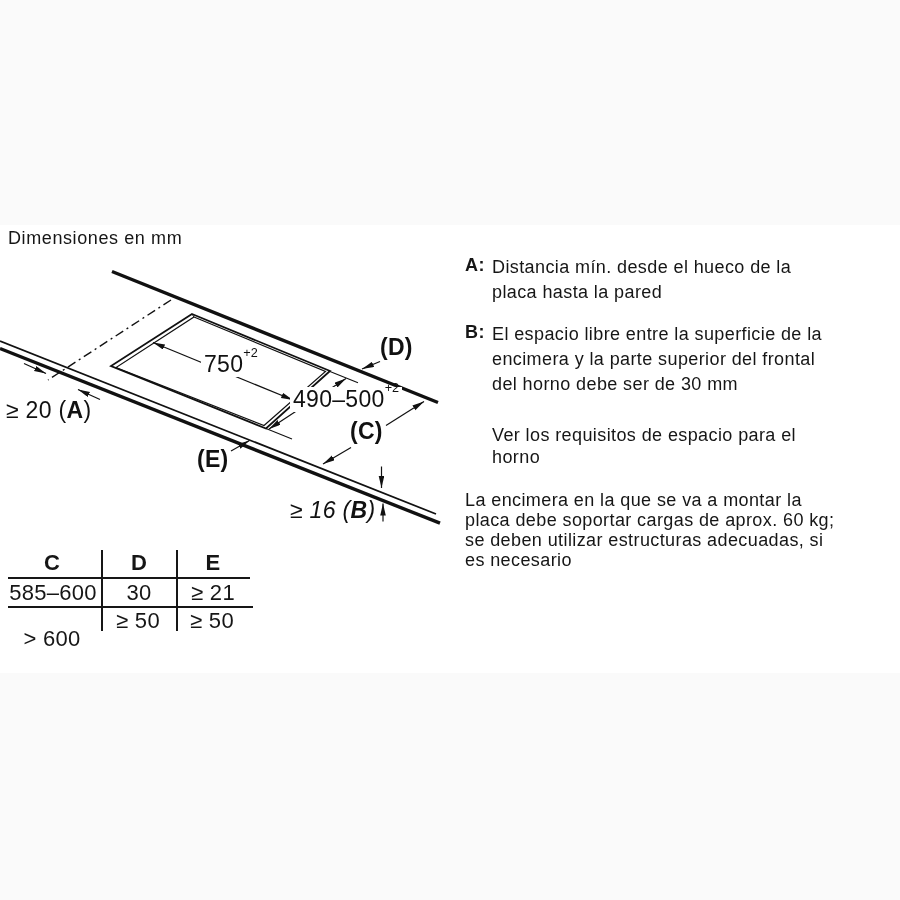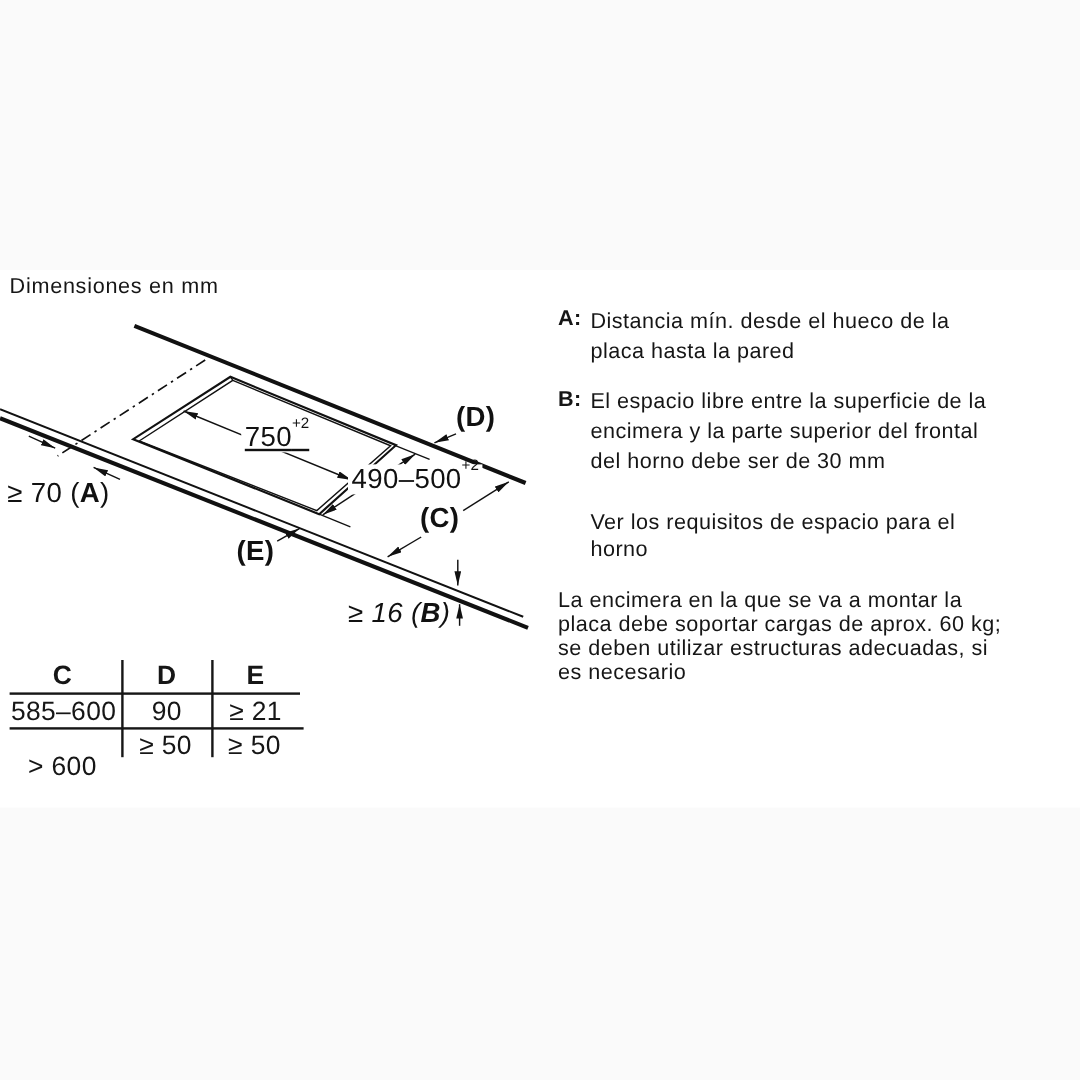--- a/index.html
+++ b/index.html
@@ -87,25 +87,25 @@
 
     <line x1="380" y1="361.5" x2="362" y2="369" stroke="#111" stroke-width="1.2" marker-end="url(#ah-end)"></line>
     <line x1="386" y1="425.5" x2="424" y2="401.5" stroke="#111" stroke-width="1.2" marker-end="url(#ah-end)"></line>
     <line x1="351" y1="447.5" x2="323" y2="464" stroke="#111" stroke-width="1.2" marker-end="url(#ah-end)"></line>
     <line x1="231" y1="451" x2="249.5" y2="440.5" stroke="#111" stroke-width="1.2" marker-end="url(#ah-end)"></line>
 
     <line x1="381.5" y1="466.5" x2="381.5" y2="488" stroke="#111" stroke-width="1.2" marker-end="url(#ah-end)"></line>
     <line x1="383" y1="521.5" x2="383" y2="503.5" stroke="#111" stroke-width="1.2" marker-end="url(#ah-end)"></line>
   </svg>
 
-  <div class="dlab mask" style="left:201px;top:352px;text-decoration:underline;"><span>750</span><sup class="sup">+2</sup></div>
+  <div class="dlab mask" style="left:201px;top:352px;"><span>750</span><sup class="sup">+2</sup></div>
 
   <div class="dlab mask" style="left:290px;top:387px;text-align:center;"><span>490–500</span><sup class="sup">+2</sup></div>
 
-  <div class="dlab" style="left:6px;top:398px;"><span>≥ 70 (</span><span class="b">A</span><span>)</span></div>
+  <div class="dlab" style="left:6px;top:398px;"><span>≥ 20 (</span><span class="b">A</span><span>)</span></div>
 
   <div class="dlab" style="left:290px;top:498px;font-style:italic;"><span>≥ 16 (</span><span class="b">B</span><span>)</span></div>
 
   <div class="dlab b" style="left:380px;top:335px;">(D)</div>
   <div class="dlab b" style="left:350px;top:419px;">(C)</div>
   <div class="dlab b" style="left:197px;top:447px;">(E)</div>
 
   <div class="note lh25" style="top:255px;">
     <span class="nlabel">A:</span>
     <div class="ntext">Distancia mín. desde el hueco de la
@@ -132,21 +132,21 @@
   </div>
 
   <div class="tbl">
     <div class="tcell hd" style="left:52px;top:550px;">C</div>
     <div class="tcell hd" style="left:139px;top:550px;">D</div>
     <div class="tcell hd" style="left:213px;top:550px;">E</div>
 
     <div class="rule" style="left:8px;top:577px;width:242px;height:1.6px;"></div>
 
     <div class="tcell" style="left:53px;top:580px;">585–600</div>
-    <div class="tcell" style="left:139px;top:580px;">90</div>
+    <div class="tcell" style="left:139px;top:580px;">30</div>
     <div class="tcell" style="left:213px;top:580px;">≥ 21</div>
 
     <div class="rule" style="left:8px;top:606px;width:245px;height:1.6px;"></div>
 
     <div class="tcell" style="left:52px;top:626px;">&gt; 600</div>
     <div class="tcell" style="left:138px;top:608px;">≥ 50</div>
     <div class="tcell" style="left:212px;top:608px;">≥ 50</div>
 
     <div class="rule" style="left:101px;top:550px;width:1.6px;height:81px;"></div>
     <div class="rule" style="left:176px;top:550px;width:1.6px;height:81px;"></div>

